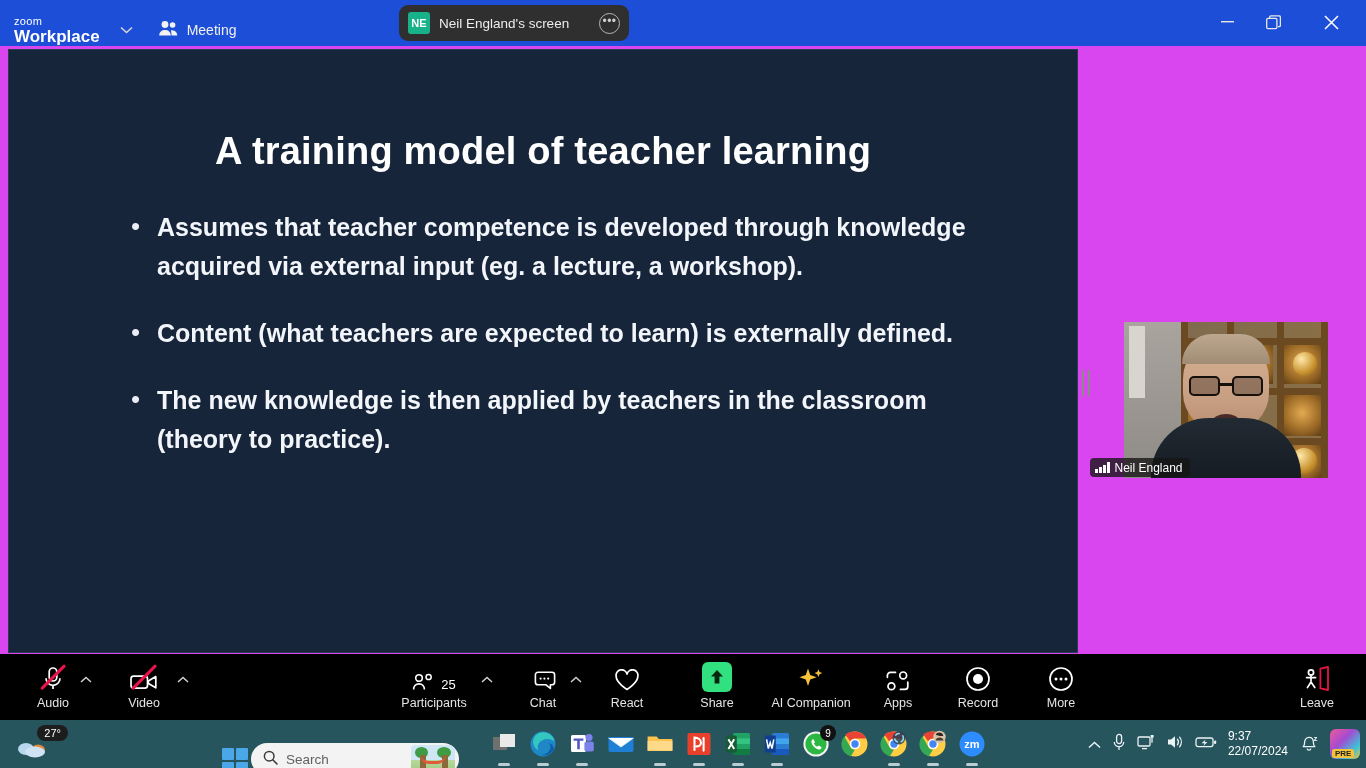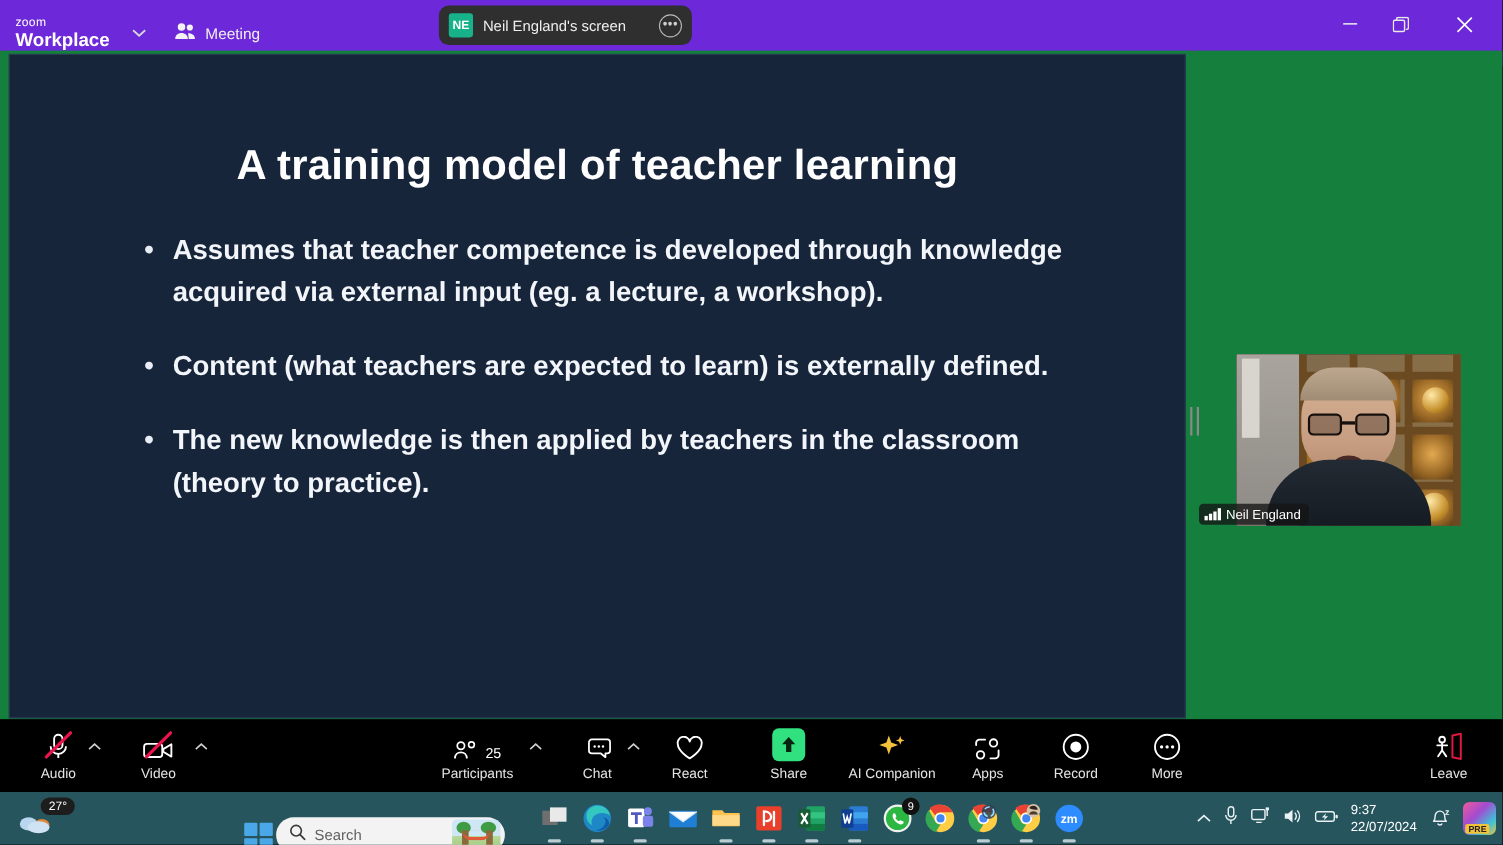--- a/index.html
+++ b/index.html
@@ -8,21 +8,21 @@
     overflow: hidden;
     background: #000;
     font-family: "Liberation Sans", sans-serif;
   }
   #app { position: relative; width: 1366px; height: 768px; }
 
   
   .titlebar {
     position: absolute; top: 0; left: 0;
     width: 1366px; height: 60px;
-    background: #6d28d9;
+    background: #1d4ed8;
     display: flex; align-items: center;
   }
   .zoom-logo {
     margin-left: 14px;
     line-height: 1.0;
     color: #ffffff;
     user-select: none;
   }
   .zoom-logo .zl1 { font-size: 11px; letter-spacing: .3px; display:block; }
   .zoom-logo .zl2 { font-size: 17px; font-weight: 700; display:block; margin-top:1px;}
@@ -69,21 +69,21 @@
   .wbtn {
     position: absolute; top: 0; width: 46px; height: 44px;
     display: flex; align-items: center; justify-content: center;
     color: #e8e8e8;
   }
   .wbtn.min { right: 116px; }
   .wbtn.max { right: 70px; }
   .wbtn.cls { right: 12px; }
 
   
-  .stage { position: absolute; top: 46px; left: 0; width: 1366px; height: 608px; background:#15803d; }
+  .stage { position: absolute; top: 46px; left: 0; width: 1366px; height: 608px; background:#d946ef; }
   .share-frame {
     position: absolute; left: 8px; top: 3px;
     width: 1070px; height: 604px;
     border: 1px solid #2a3c55;
     background: #17253a;
     overflow: hidden;
   }
   .slide-title {
     position: absolute; left: 0; right: 0; top: 80px;
     text-align: center;

